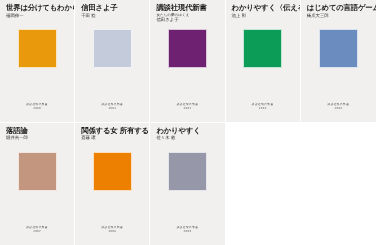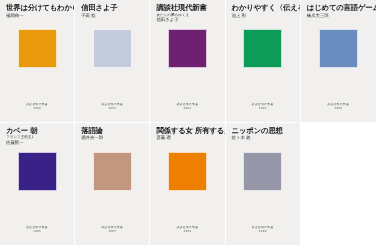--- a/index.html
+++ b/index.html
@@ -177,34 +177,20 @@
     </div>
     <div class="swatch-wrap">
       <div class="swatch" style="background-color: rgb(106, 140, 190);"></div>
     </div>
     <div class="imprint">
       <div class="imprint-name">講談社現代新書</div>
       <div class="imprint-num">2004</div>
     </div>
   </div>
 
-  <div class="cover">
-    <div class="text-block">
-      <div class="title">カベー 朝</div>
-      <div class="subtitle">フランス王朝史1</div>
-      <div class="author">佐藤賢一</div>
-    </div>
-    <div class="swatch-wrap">
-      <div class="swatch" style="background-color: rgb(58, 33, 135);"></div>
-    </div>
-    <div class="imprint">
-      <div class="imprint-name">講談社現代新書</div>
-      <div class="imprint-num">2005</div>
-    </div>
-  </div>
 
 
   <div class="cover">
     <div class="text-block">
       <div class="title">落語論</div>
       <div class="subtitle"></div>
       <div class="author">堀井憲一郎</div>
     </div>
     <div class="swatch-wrap">
       <div class="swatch" style="background-color: rgb(195, 151, 127);"></div>
@@ -225,21 +211,21 @@
       <div class="swatch" style="background-color: rgb(237, 128, 0);"></div>
     </div>
     <div class="imprint">
       <div class="imprint-name">講談社現代新書</div>
       <div class="imprint-num">2008</div>
     </div>
   </div>
 
   <div class="cover">
     <div class="text-block">
-      <div class="title">ニッポンの思想</div>
+      <div class="title">わかりやすく</div>
       <div class="subtitle"></div>
       <div class="author">佐々木 敦</div>
     </div>
     <div class="swatch-wrap">
       <div class="swatch" style="background-color: rgb(150, 151, 168);"></div>
     </div>
     <div class="imprint">
       <div class="imprint-name">講談社現代新書</div>
       <div class="imprint-num">2009</div>
     </div>

